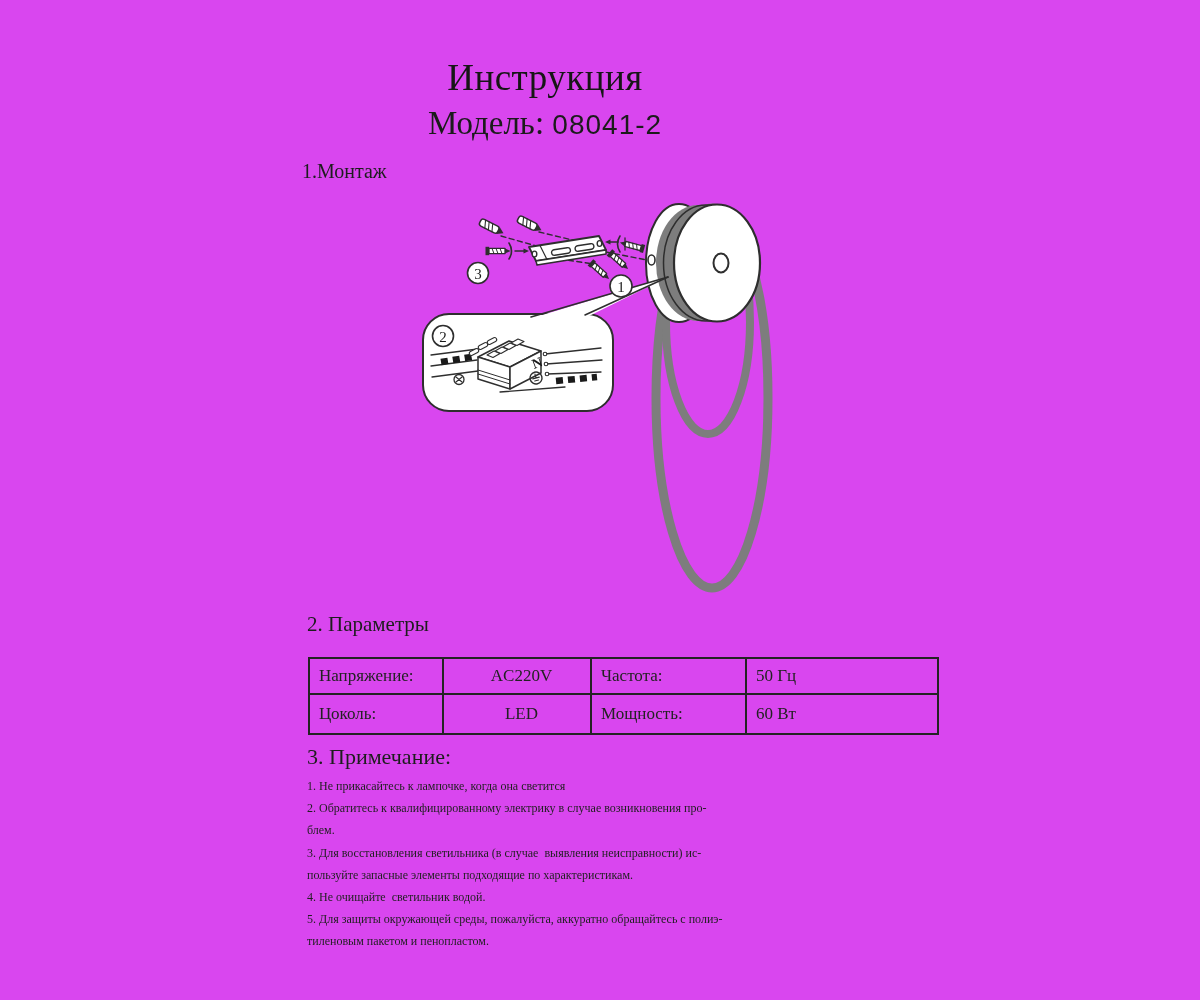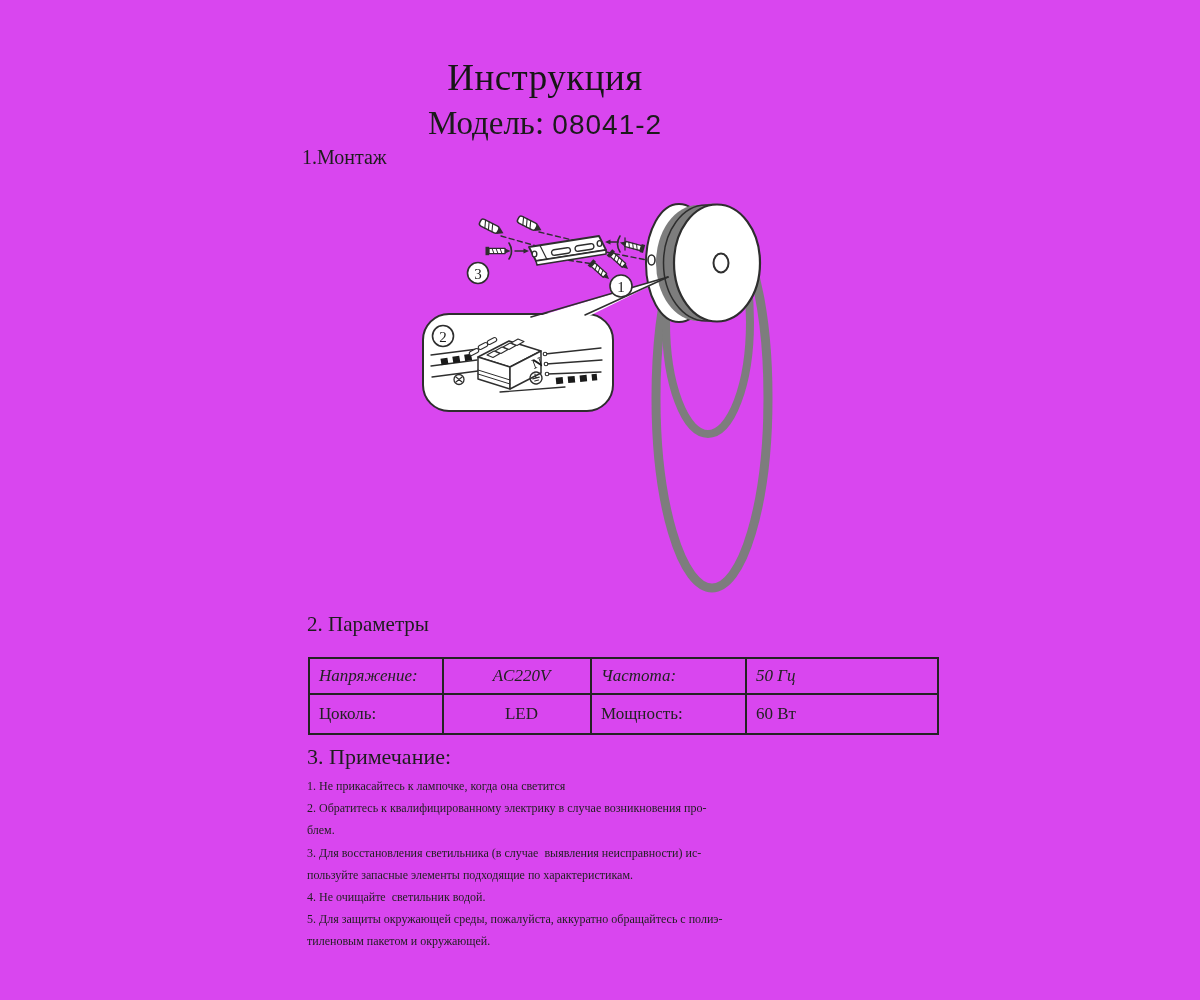--- a/index.html
+++ b/index.html
@@ -33,21 +33,21 @@
   .model-number {
     font-family: "Liberation Sans", sans-serif;
     font-size: 28px;
     letter-spacing: 1px;
   }
   .section-heading {
     position: absolute;
     line-height: 1;
     color: #1d1d1d;
   }
-  .h-montage    { left: 302px; top: 147px; font-size: 20px; }
+  .h-montage    { left: 302px; top: 161px; font-size: 20px; }
   .h-parameters { left: 307px; top: 614px; font-size: 21px; }
   .h-notes      { left: 307px; top: 746px; font-size: 22px; }
 
   .diagram-svg {
     position: absolute;
     left: 0; top: 0;
     width: 1200px;
     height: 1000px;
   }
 
@@ -61,21 +61,21 @@
     font-size: 17px;
     color: #222222;
   }
   table.params td {
     border: 2px solid #232323;
     padding: 0 0 0 9px;
     vertical-align: middle;
     white-space: nowrap;
     overflow: hidden;
   }
-  table.params tr:nth-child(1) td { height: 34px; font-style: italic; }
+  table.params tr:nth-child(1) td { height: 34px; }
   table.params tr:nth-child(2) td { height: 38px; }
   .col1 { width: 123px; } .col2 { width: 137px; text-align: center; }
   .col3 { width: 144px; } .col4 { width: 181px; }
 
   .notes-block {
     position: absolute;
     left: 307px;
     top: 775px;
     font-size: 12px;
     line-height: 22.2px;
@@ -260,16 +260,16 @@
   <div class="section-heading h-notes">3. Примечание:</div>
 
   <div class="notes-block">
     <div class="note-line">1. Не прикасайтесь к лампочке, когда она светится</div>
     <div class="note-line">2. Обратитесь к квалифицированному электрику в случае возникновения про-</div>
     <div class="note-line">блем.</div>
     <div class="note-line">3. Для восстановления светильника (в случае  выявления неисправности) ис-</div>
     <div class="note-line">пользуйте запасные элементы подходящие по характеристикам.</div>
     <div class="note-line">4. Не очищайте  светильник водой.</div>
     <div class="note-line">5. Для защиты окружающей среды, пожалуйста, аккуратно обращайтесь с полиэ-</div>
-    <div class="note-line">тиленовым пакетом и окружающей.</div>
+    <div class="note-line">тиленовым пакетом и пенопластом.</div>
   </div>
 
 </div>
 
 </body></html>

